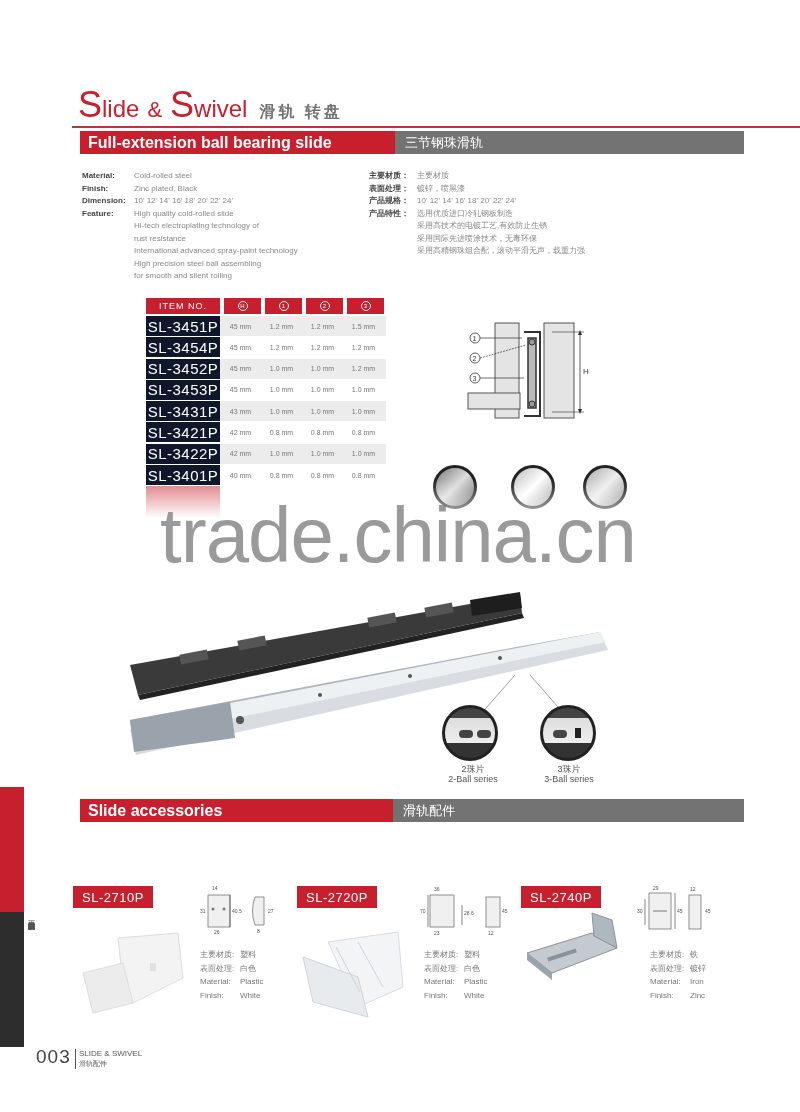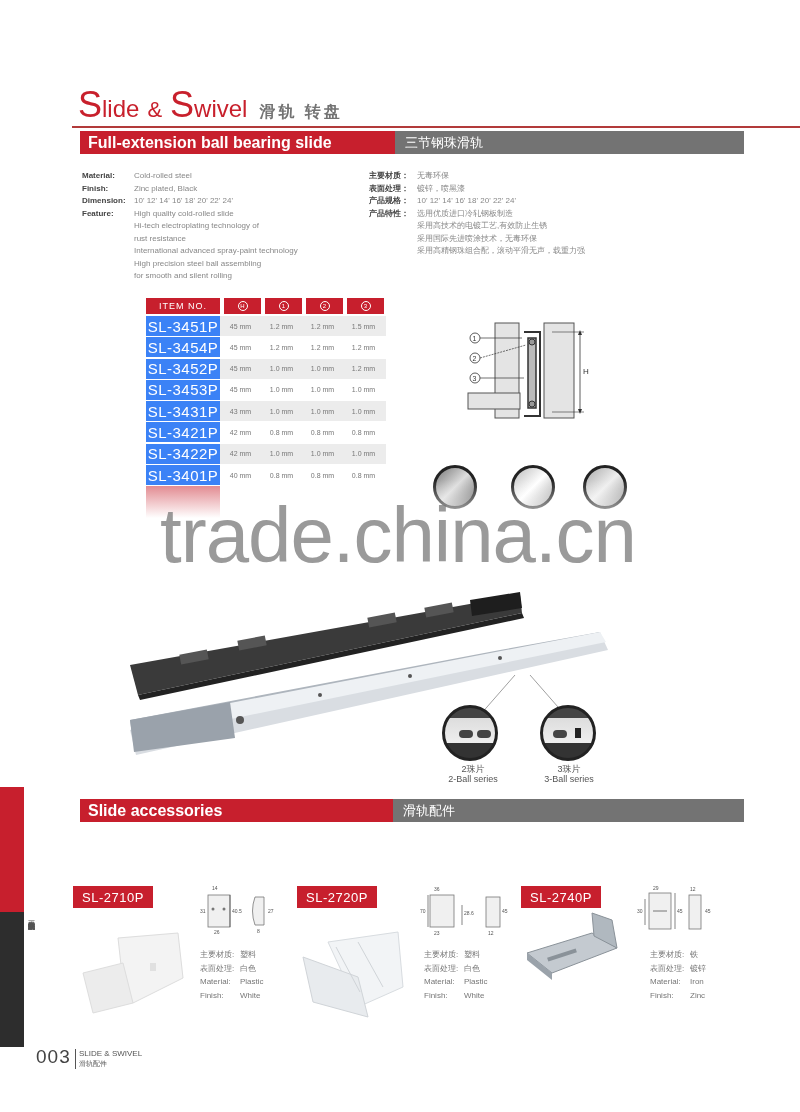--- a/index.html
+++ b/index.html
@@ -30,21 +30,21 @@
 
     
     .spec-table { left: 146px; top: 298px; width: 240px; }
     .tbl-head { display: flex; height: 16px; margin-bottom: 2px; }
     .tbl-head .cell { background: #c71f2d; color: #fff; font-size: 9px; display: flex; align-items: center; justify-content: center; margin-right: 4px; }
     .tbl-head .item { width: 74px; letter-spacing: 1px; }
     .tbl-head .col { width: 37px; }
     .tbl-head .col:last-child { margin-right: 0; }
     .circ { width: 10px; height: 10px; border: 1px solid #fff; border-radius: 50%; font-size: 6px; line-height: 8px; text-align: center; }
     .tbl-row { display: flex; height: 20px; margin-bottom: 1.3px; }
-    .tbl-row .model { width: 74px; background: #3b82f6; color: #fff; font-size: 15px; display: flex; align-items: center; justify-content: center; letter-spacing: 0.5px; }
+    .tbl-row .model { width: 74px; background: #0f172a; color: #fff; font-size: 15px; display: flex; align-items: center; justify-content: center; letter-spacing: 0.5px; }
     .tbl-row .vals { flex: 1; display: flex; align-items: center; }
     .tbl-row.alt .vals { background: #ececec; }
     .tbl-row .vals span { width: 41px; text-align: center; font-size: 7px; color: #777; }
     .tbl-fade { height: 32px; width: 74px; background: linear-gradient(#d65a63, #fff); opacity: 0.7; }
 
     
     .diagram { left: 462px; top: 318px; width: 140px; height: 105px; }
 
     
     .thumb { top: 465px; width: 44px; height: 44px; border-radius: 50%; border: 3px solid #222; background: linear-gradient(135deg, #777, #ddd 50%, #555); overflow: hidden; }
@@ -126,21 +126,21 @@
     </div>
   <div class="row">
       <span class="k"></span>
       <span class="v">for smooth and silent rolling</span>
     </div>
 </div>
 
 <div class="abs spec spec-cn" style="left:369px; top:170px; width:400px;">
   <div class="row">
       <span class="k">主要材质：</span>
-      <span class="v">无毒环保</span>
+      <span class="v">主要材质</span>
     </div>
   <div class="row">
       <span class="k">表面处理：</span>
       <span class="v">镀锌，喷黑漆</span>
     </div>
   <div class="row">
       <span class="k">产品规格：</span>
       <span class="v">10'  12'  14'  16'  18'  20'  22'  24'</span>
     </div>
   <div class="row">

